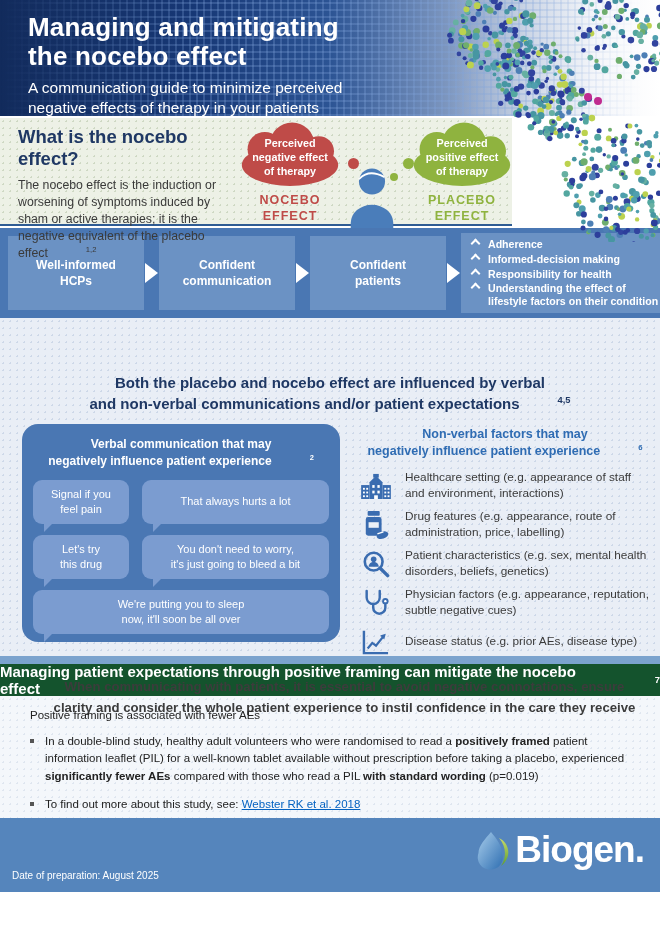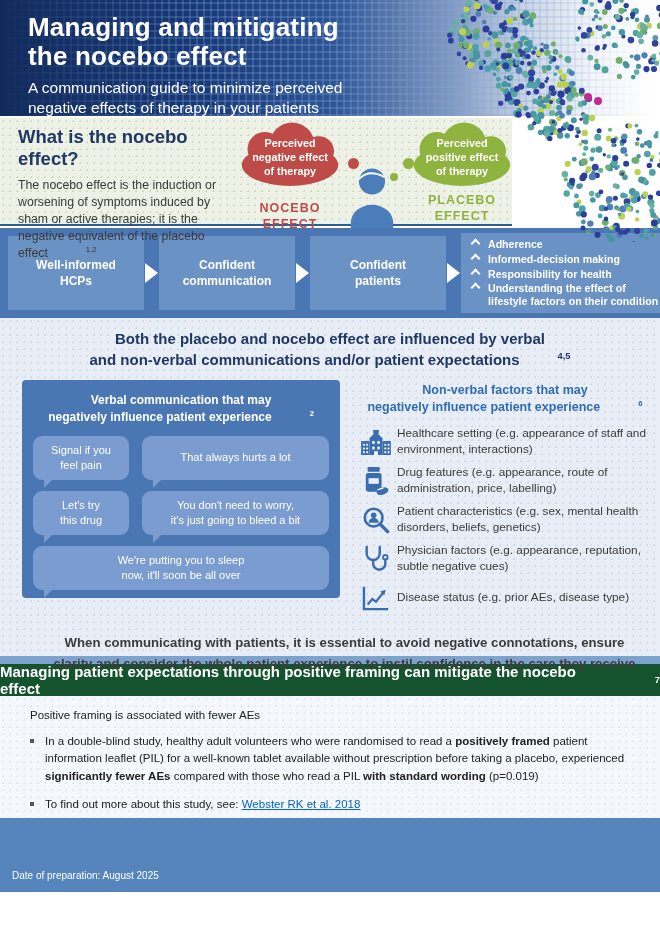--- a/index.html
+++ b/index.html
@@ -53,37 +53,37 @@
   .outcome-box { background:#6b92c4; width:212px; height:80px; padding:5px 8px 5px 10px;
     display:flex; flex-direction:column; justify-content:center; gap:2px; flex:none; }
   .outcome-item { display:flex; align-items:flex-start; color:#fff; font-weight:bold; font-size:10.6px; line-height:1.22; }
   .chev { width:7px; height:7px; border-left:2px solid #fff; border-top:2px solid #fff;
     transform:rotate(45deg); margin:2px 9px 0 1px; flex:none; }
 
   
   .mid { height:338px; background-color:#e9eef6;
     background-image:radial-gradient(rgba(140,165,200,.3) 1px, transparent 1px); background-size:7px 7px;
     padding-top:11px; }
-  .both-heading { text-align:center; color:#1f3864; font-weight:bold; font-size:15px; line-height:1.38; }
+  .both-heading { text-align:center; color:#1f3864; font-weight:bold; font-size:15px; line-height:1.38;margin-top:44px; }
   .cols { display:flex; margin-top:10px; }
-  .verbal-box { width:318px; margin-left:22px; background:#4a77b3; border-radius:4px;
+  .verbal-box { width:318px; margin-left:22px; background:#4a77b3; border-radius:16px;
     padding:12px 11px 12px; height:218px; flex:none; }
   .verbal-title { color:#fff; font-weight:bold; font-size:12px; text-align:center; line-height:1.35; }
   .bubble-row { display:flex; gap:13px; margin-top:11px; }
   .bubble { background:#7b9cd0; color:#fff; font-size:11px; border-radius:9px; position:relative;
     display:flex; align-items:center; justify-content:center; text-align:center; line-height:1.35;
     padding:5px 8px; min-height:44px; }
   .bubble::after { content:''; position:absolute; left:11px; bottom:-8px; width:0; height:0;
     border-top:9px solid #7b9cd0; border-right:9px solid transparent; }
   .bubble.small { width:96px; flex:none; }
   .bubble.grow { flex:1; }
   .bubble.wide { width:100%; }
   .nonverbal { flex:1; padding:2px 10px 0 20px; }
   .nv-title { color:#2f6cb3; font-weight:bold; font-size:12.5px; text-align:center; line-height:1.35; margin-bottom:9px; }
-  .nv-item { display:flex; align-items:center; gap:5px; margin-bottom:6px; min-height:33px; }
+  .nv-item { display:flex; align-items:center; gap:13px; margin-bottom:6px; min-height:33px; }
   .nv-icon { width:32px; flex:none; display:flex; justify-content:center; }
   .nv-text { font-size:11.8px; color:#3a3a3a; line-height:1.32; }
   .closing { margin-top:13px; text-align:center; color:#3c3c3c; font-weight:bold; font-size:13.2px; line-height:1.55;padding-left:29px; }
 
   
   .divider { height:8px; background:#7ba3ce; }
   .banner { height:32px; background:#14532d; color:#fff; font-weight:bold; font-size:15px;
     display:flex; align-items:center; justify-content:center; }
 
   
@@ -817,21 +817,21 @@
           <ellipse cx="100" cy="82" rx="92" ry="40"></ellipse>
           <circle cx="52" cy="52" r="33"></circle>
           <circle cx="104" cy="44" r="43"></circle>
           <circle cx="155" cy="56" r="29"></circle>
         </g>
       </svg>
       <div class="cloud-text pre">Perceived
 negative effect
 of therapy</div>
     </div>
-    <div class="cloud-label pre" style="left:234px; top:84px; color:#bf4b48;">NOCEBO
+    <div class="cloud-label pre" style="left:234px; top:76px; color:#bf4b48;">NOCEBO
 EFFECT</div>
 
     <div class="cloud" style="left:406px; top:6px;">
       <svg viewBox="0 0 200 126">
         <g fill="#8fb33f">
           <ellipse cx="100" cy="82" rx="92" ry="40"></ellipse>
           <circle cx="52" cy="52" r="33"></circle>
           <circle cx="104" cy="44" r="43"></circle>
           <circle cx="155" cy="56" r="29"></circle>
         </g>
@@ -1017,15 +1017,32 @@
       <span><span>In a double-blind study, healthy adult volunteers who were randomised to read a </span><b>positively framed</b><span> patient information leaflet (PIL) for a well-known tablet available without prescription before taking a placebo, experienced </span><b>significantly fewer AEs</b><span> compared with those who read a PIL </span><b>with standard wording</b><span> (p=0.019)</span></span>
     </div>
     <div class="bullet">
       <span class="bullet-marker"></span>
       <span><span>To find out more about this study, see: </span><a>Webster RK et al. 2018</a></span>
     </div>
   </div>
 
   <div class="footer">
     <div class="prep-date">Date of preparation: August 2025</div>
+    <div class="brand">
+      <svg width="38" height="44" viewBox="0 0 38 44">
+        <defs>
+          <linearGradient id="dropg" x1="0" y1="0" x2="1" y2="1">
+            <stop offset="0" stop-color="#a8cdeb"></stop>
+              <stop offset="1" stop-color="#2f6fb2"></stop>
+          </linearGradient>
+          <linearGradient id="leafg" x1="0" y1="0" x2="0" y2="1">
+            <stop offset="0" stop-color="#cadb68"></stop>
+              <stop offset="1" stop-color="#5c9e31"></stop>
+          </linearGradient>
+        </defs>
+        <path d="M14 2 C20 9 25 16 25 23 A12.5 12.5 0 1 1 1.5 23 C1.5 16 8 9 14 2 Z" fill="url(#dropg)"></path>
+        <path d="M22 8 C33 13 35 28 24 36 C30 27 29 16 22 8 Z" fill="url(#leafg)"></path>
+      </svg>
+      <span class="brand-text">Biogen.</span>
+    </div>
   </div>
 
 </div>
 
 </body></html>

